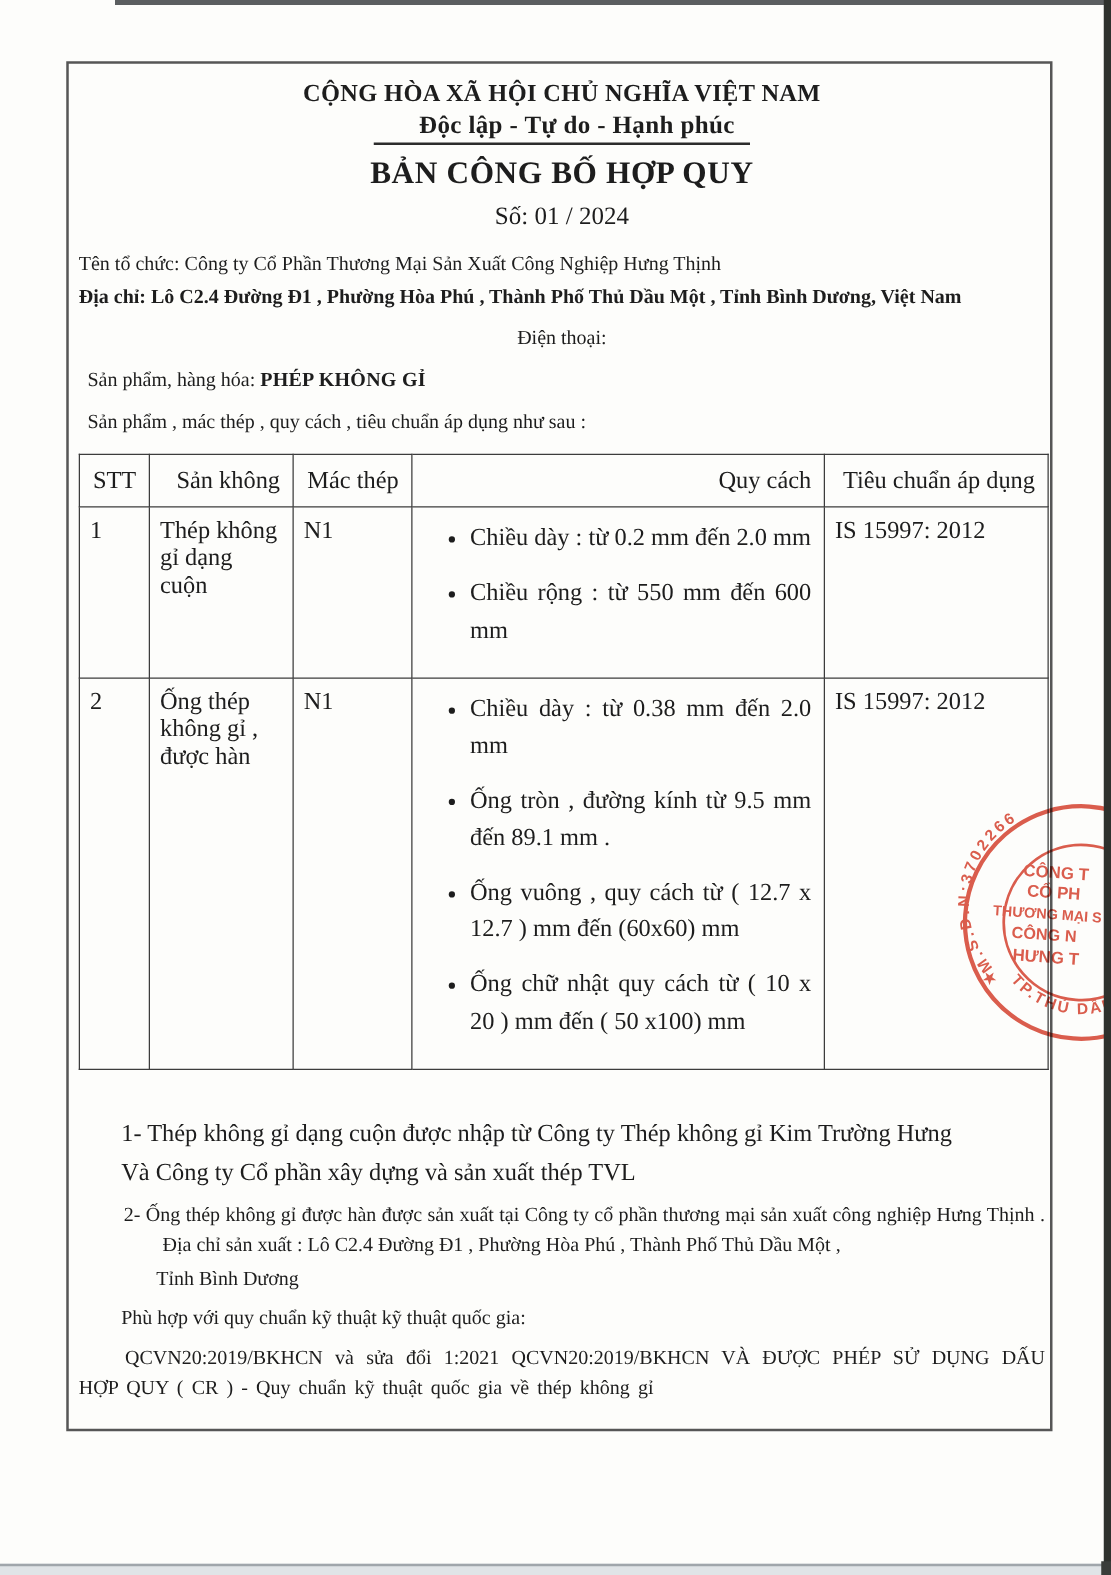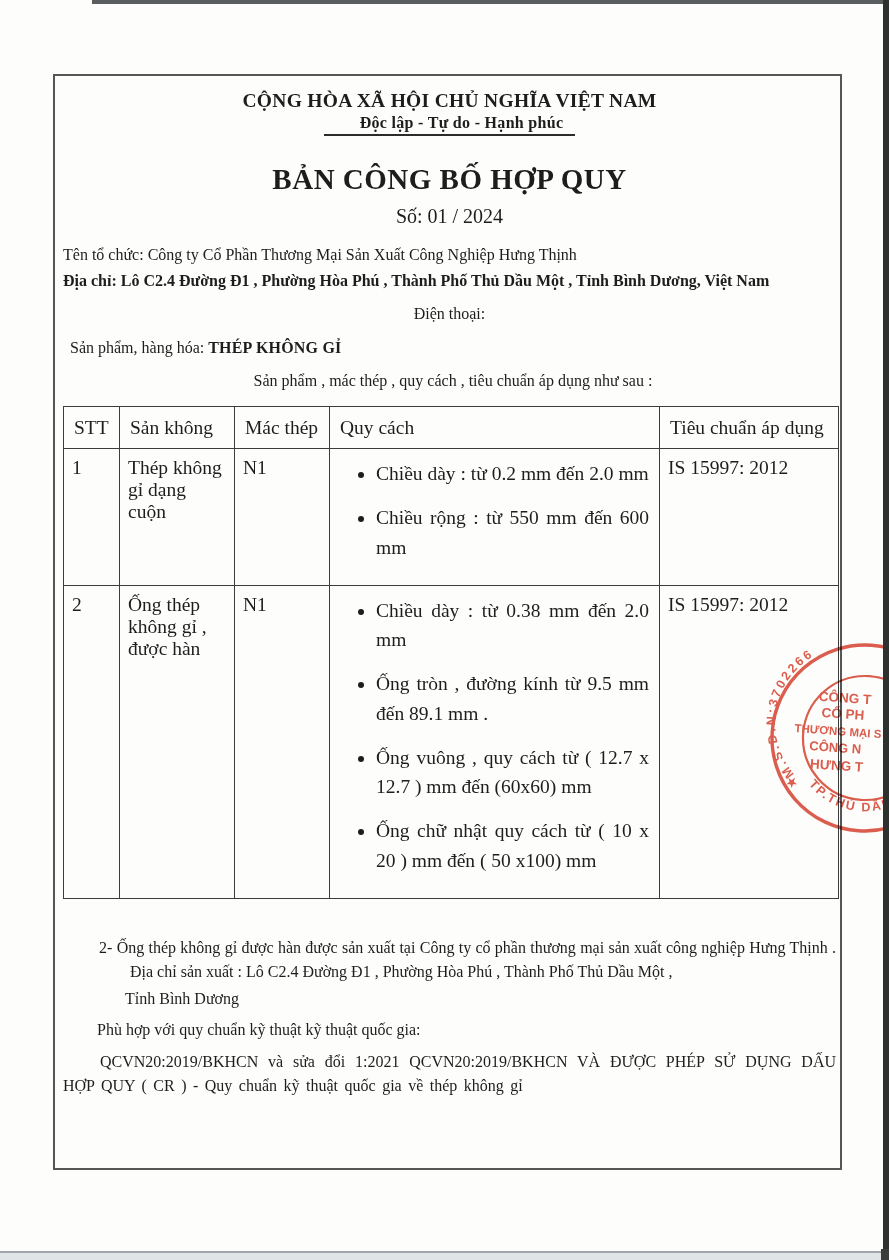--- a/index.html
+++ b/index.html
@@ -10,53 +10,53 @@
     color:#1d1d1d;
   }
   
   .edge-top    { position:absolute; left:92px; top:0; width:797px; height:4px; background:#5b5e60; z-index:25; }
   .edge-right  { position:absolute; top:0; right:0; width:6px; height:1260px; background:#2e312d; z-index:30; }
   .edge-bottom { position:absolute; left:0; bottom:0; width:889px; height:7px; background:#e0e4e7; border-top:2px solid #a0a6ab; z-index:26; }
   .corner-dark { position:absolute; right:0; bottom:0; width:8px; height:11px; background:#3a3d3a; z-index:31; }
 
   
   .frame {
-    position:absolute; left:53px; top:74px; width:789px; height:1096px;
+    position:absolute; left:53px; top:49px; width:789px; height:1096px;
     border:2px solid #565656; box-sizing:border-box;
     padding:14px 4px 0 8px; background:transparent; z-index:2;
   }
 
   .center { text-align:center; }
   .nation { font-weight:bold; font-size:19.5px; letter-spacing:.3px; }
   .motto-wrap { margin-top:2px; }
   .motto {
-    display:inline-block; font-weight:bold; font-size:16px;
+    display:inline-block; font-weight:bold; font-size:20px;
     border-bottom:2px solid #2c2c2c; padding:0 12px 2px 36px; letter-spacing:.3px;
   }
-  .doc-title { font-weight:bold; font-size:29px; margin-top:27px; letter-spacing:.5px; }
+  .doc-title { font-weight:bold; font-size:25px; margin-top:9px; letter-spacing:.5px; }
   .doc-num   { font-size:20px; margin-top:9px; }
 
   .para { font-size:16px; line-height:1.5; margin:0; }
   .org     { margin-top:15px; }
   .address { margin-top:2px; max-width:745px;font-weight:bold; }
   .phone   { margin-top:9px;text-align:center; }
   .product { margin-top:10px; margin-left:7px; }
   .product b { letter-spacing:.2px; }
   .brand   { margin-top:5px; margin-left:7px; }
-  .intro   { margin-top:9px; margin-left:7px;text-align:center; }
+  .intro   { margin-top:9px; margin-left:7px; }
 
   table.spec {
     border-collapse:collapse; margin-top:13px; width:775px;
     font-size:19.5px; table-layout:fixed;
   }
   table.spec th, table.spec td {
     border:1.6px solid #3c3c3c; vertical-align:top;
     padding:8px 8px; font-weight:normal; text-align:left;
   }
-  table.spec th { padding:10px 10px 9px 10px; vertical-align:middle; }
+  table.spec th { padding:10px 10px 9px 10px; vertical-align:middle;text-align:right; }
   .c-stt   { width:56px; }
   .c-sp    { width:115px; }
   .c-mac   { width:95px; }
   .c-qc    { width:330px; }
   .c-tc    { width:179px; }
   td.stt-cell, th.stt-h { text-align:center; }
   td.grade-cell { text-align:center; }
   td.prod-cell { text-align:justify; padding-top:9px; }
   td.row1-h { height:78px; }
   td.row2-h { height:222px; }
@@ -94,21 +94,21 @@
   <div class="center motto-wrap">
     <span class="motto">Độc lập - Tự do - Hạnh phúc</span>
   </div>
 
   <div class="center doc-title">BẢN CÔNG BỐ HỢP QUY</div>
   <div class="center doc-num">Số: 01 / 2024</div>
 
   <p class="para org">Tên tổ chức: Công ty Cổ Phần Thương Mại Sản Xuất Công Nghiệp Hưng Thịnh</p>
   <p class="para address">Địa chỉ: Lô C2.4 Đường Đ1 , Phường Hòa Phú , Thành Phố Thủ Dầu Một , Tỉnh Bình Dương, Việt Nam</p>
   <p class="para phone">Điện thoại:</p>
-  <p class="para product"><span>Sản phẩm, hàng hóa: </span><b>THÉP KHÔNG GỈ</b></p>
+  <p class="para product"><span>Sản phẩm, hàng hóa: </span><b>PHÉP KHÔNG GỈ</b></p>
   <p class="para intro">Sản phẩm , mác thép , quy cách , tiêu chuẩn áp dụng như sau :</p>
 
   <table class="spec">
     <colgroup>
       <col class="c-stt">
         <col class="c-sp">
         <col class="c-mac">
         <col class="c-qc">
         <col class="c-tc">
     </colgroup>
@@ -145,20 +145,24 @@
               <li>Ống vuông , quy cách từ ( 12.7 x 12.7 ) mm đến (60x60) mm</li>
               <li>Ống chữ nhật quy cách từ ( 10 x 20 ) mm đến ( 50 x100) mm</li>
             </ul>
         </td>
         <td>IS 15997: 2012</td>
       </tr>
     </tbody>
   </table>
 
   <div class="notes">
+    <div class="note1">
+        <div>1-  Thép không gỉ dạng cuộn được nhập từ Công ty Thép không gỉ Kim Trường Hưng</div>
+        <div>Và Công ty Cổ phần xây dựng và sản xuất thép TVL</div>
+      </div>
     <p class="para note2">2-  Ống thép không gỉ được hàn được sản xuất tại Công ty cổ phần thương mại sản xuất công nghiệp Hưng Thịnh . Địa chỉ sản xuất : Lô C2.4 Đường Đ1 , Phường Hòa Phú , Thành Phố Thủ Dầu Một ,</p>
     <p class="para province">Tỉnh Bình Dương</p>
     <p class="para conf-intro">Phù hợp với quy chuẩn kỹ thuật kỹ thuật quốc gia:</p>
     <p class="para conf-detail">QCVN20:2019/BKHCN và sửa đổi 1:2021 QCVN20:2019/BKHCN VÀ ĐƯỢC PHÉP SỬ DỤNG DẤU HỢP QUY ( CR ) -  Quy chuẩn kỹ thuật quốc gia về thép không gỉ</p>
   </div>
 
 </div>
 
 <svg class="stamp" viewBox="0 0 210 200" xmlns="http://www.w3.org/2000/svg">
   <g transform="rotate(4 105 98)" stroke="#d9503f" fill="none">

